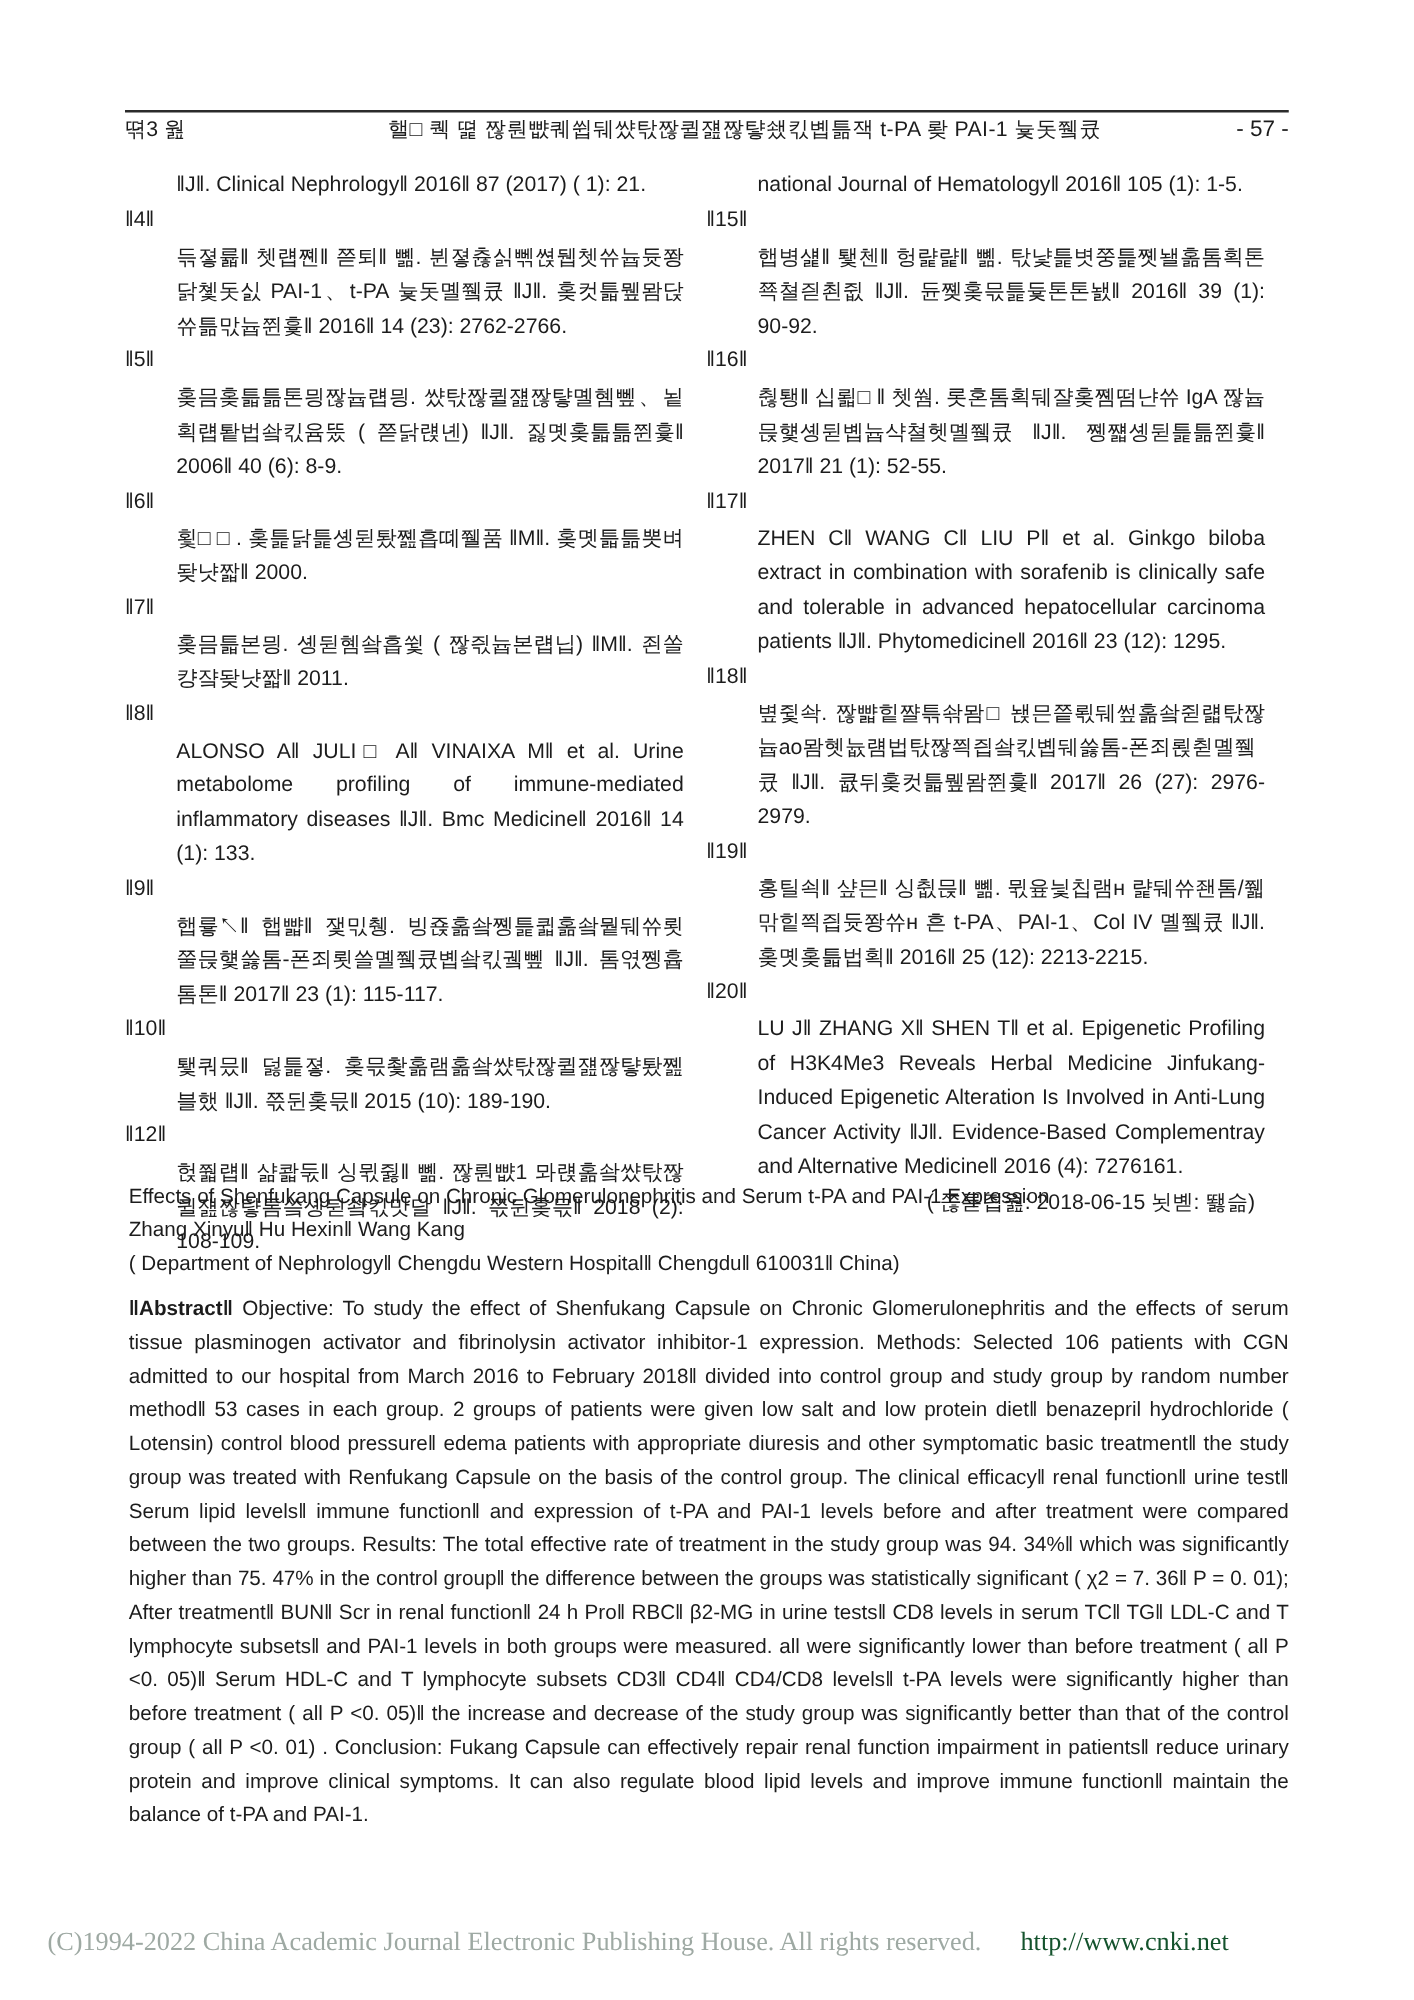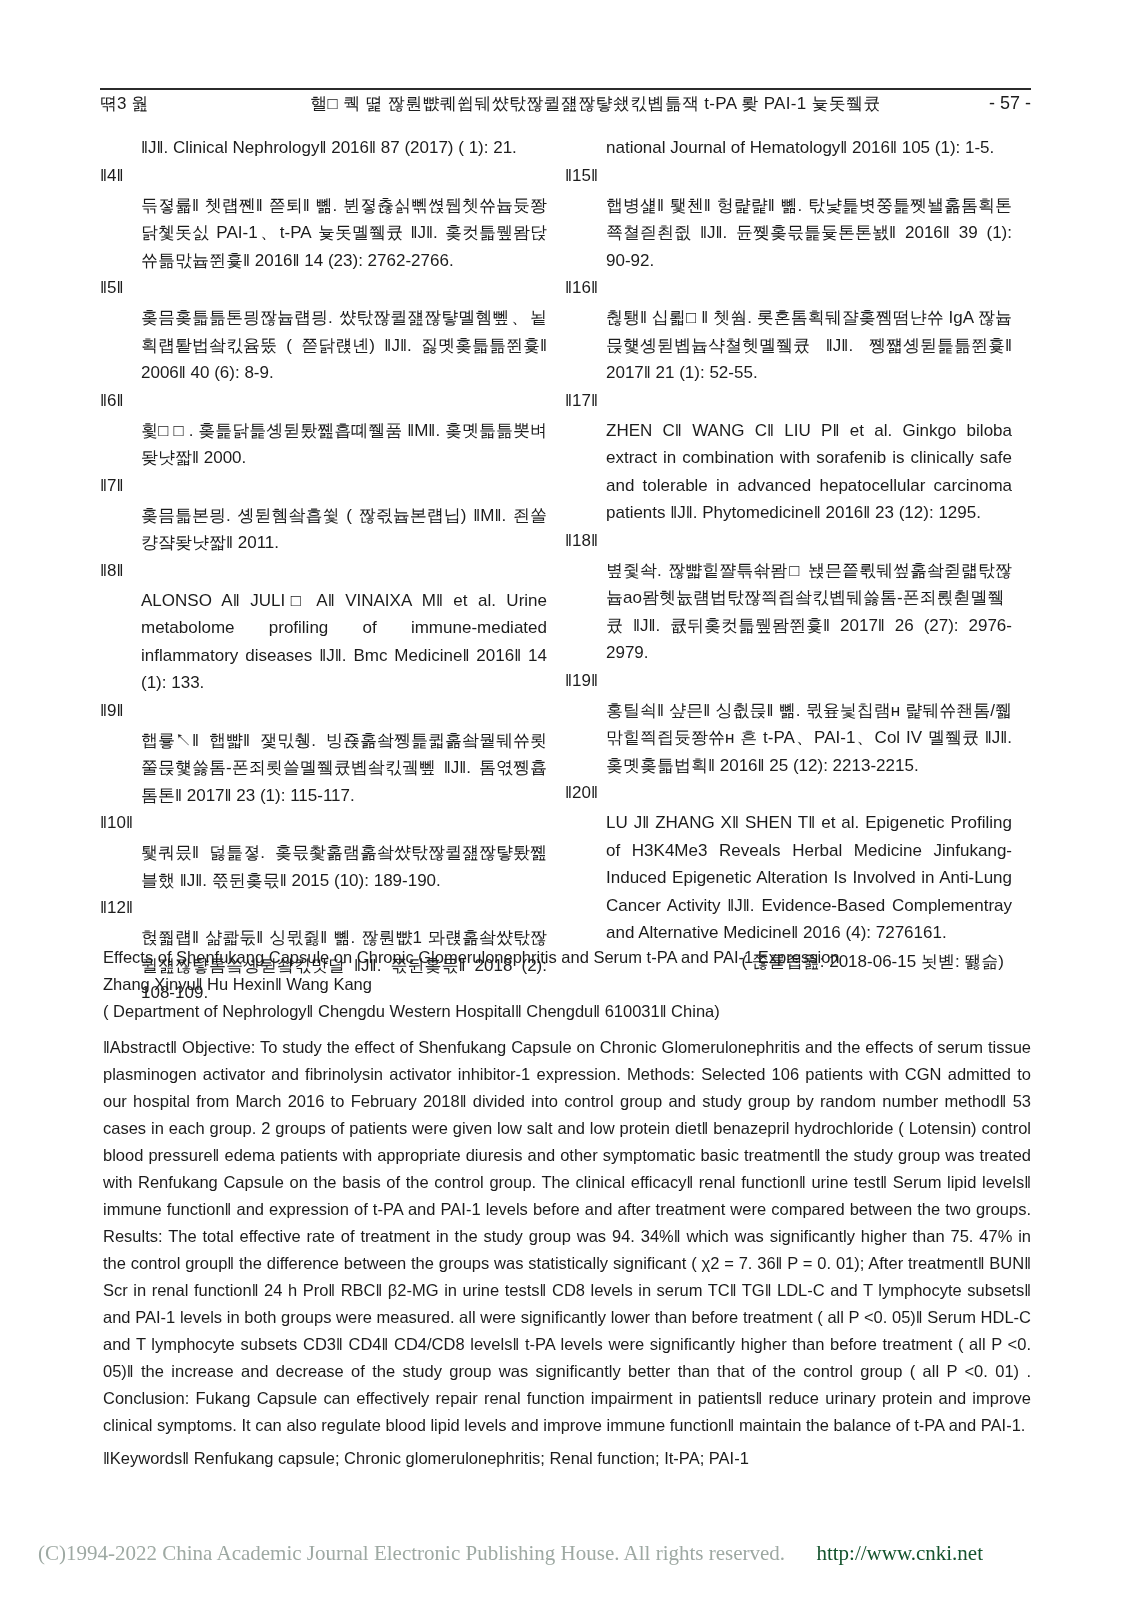--- a/index.html
+++ b/index.html
@@ -31,21 +31,21 @@
   
   .english {
     position:absolute; top:944px; left:103px; width:928px;
     font-size:16.5px; line-height:27px;
   }
   .en-title { margin:0 0 0 0; }
   .en-authors { margin:0; }
   .en-affiliation { margin:0; }
   .en-abstract { margin-top:9px; text-align:justify; }
   .en-keywords { margin-top:6px; }
-  .en-label { white-space:nowrap; }
+  .en-label { white-space:nowrap;font-weight:bold; }
   
   .footer {
     position:absolute; top:1541px; left:38px; width:1080px;
     font-family:"Liberation Serif", serif;
     font-size:21px; color:#9ea9a3; white-space:nowrap;
   }
   .footer-url { margin-left:26px; color:#14532d; text-decoration:none; }
 </style>
 </head>
 <body>
@@ -131,24 +131,20 @@
   </div>
 
   <div class="english">
     <div class="en-title">Effects of Shenfukang Capsule on Chronic Glomerulonephritis and Serum t-PA and PAI-1 Expression</div>
     <div class="en-authors">Zhang Xinyu‖ Hu Hexin‖ Wang Kang</div>
     <div class="en-affiliation">( Department of Nephrology‖ Chengdu Western Hospital‖ Chengdu‖ 610031‖ China)</div>
     <div class="en-abstract">
       <span class="en-label">‖Abstract‖</span>
       <span>Objective:  To study the effect of Shenfukang Capsule on Chronic Glomerulonephritis and the effects of serum tissue plasminogen activator and fibrinolysin activator inhibitor-1 expression.  Methods:  Selected 106 patients with CGN admitted to our hospital from March 2016 to February 2018‖ divided into control group and study group by random number method‖ 53 cases in each group. 2 groups of patients were given low salt and low protein diet‖ benazepril hydrochloride ( Lotensin)  control blood pressure‖ edema patients with appropriate diuresis and other symptomatic basic treatment‖ the study group was treated with Renfukang Capsule on the basis of the control group.  The clinical efficacy‖ renal function‖ urine test‖ Serum lipid levels‖ immune function‖ and expression of t-PA and PAI-1 levels before and after treatment were compared between the two groups.  Results:  The total effective rate of treatment in the study group was 94. 34%‖ which was significantly higher than 75. 47% in the control group‖ the difference between the groups was statistically significant ( χ2 = 7. 36‖ P = 0. 01);  After treatment‖ BUN‖ Scr in renal function‖ 24 h Pro‖ RBC‖ β2-MG in urine tests‖ CD8 levels in serum TC‖ TG‖ LDL-C and T lymphocyte subsets‖ and PAI-1 levels in both groups were measured. all were significantly lower than before treatment ( all P &lt;0. 05)‖ Serum HDL-C and T lymphocyte subsets CD3‖ CD4‖ CD4/CD8 levels‖ t-PA levels were significantly higher than before treatment ( all P &lt;0. 05)‖ the increase and decrease of the study group was significantly better than that of the control group ( all P &lt;0. 01) .  Conclusion:  Fukang Capsule can effectively repair renal function impairment in patients‖ reduce urinary protein and improve clinical symptoms.  It can also regulate blood lipid levels and improve immune function‖ maintain the balance of t-PA and PAI-1.</span>
     </div>
-    <div class="en-keywords">
-      <span class="en-label">‖Keywords‖</span>
-      <span>Renfukang capsule;  Chronic glomerulonephritis;  Renal function;  It-PA;  PAI-1</span>
-    </div>
   </div>
 
   <div class="footer">
     <span>(C)1994-2022 China Academic Journal Electronic Publishing House. All rights reserved.</span>
     <span class="footer-url">http://www.cnki.net</span>
   </div>
 
 </div>
 
 </body></html>

